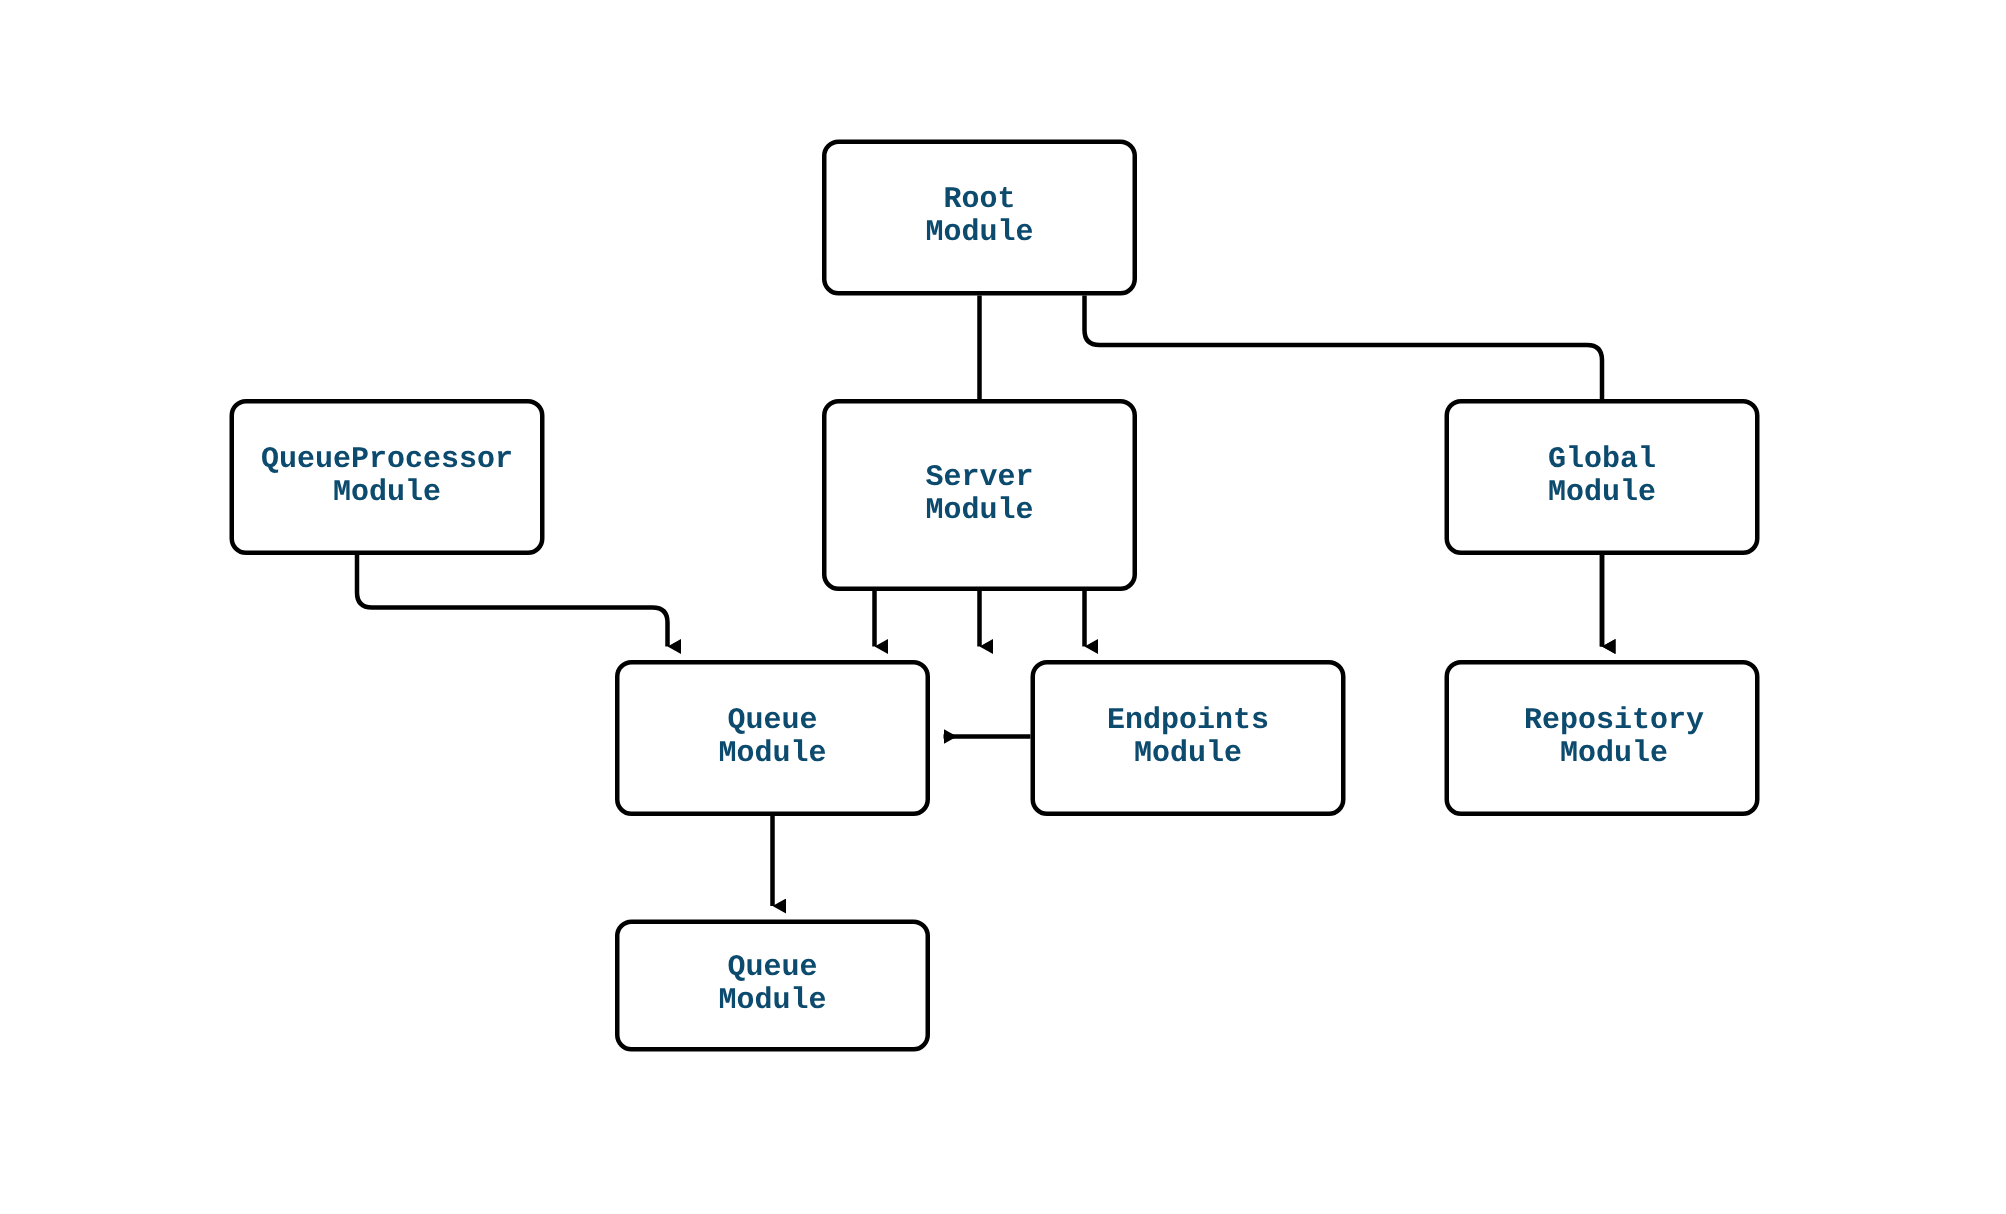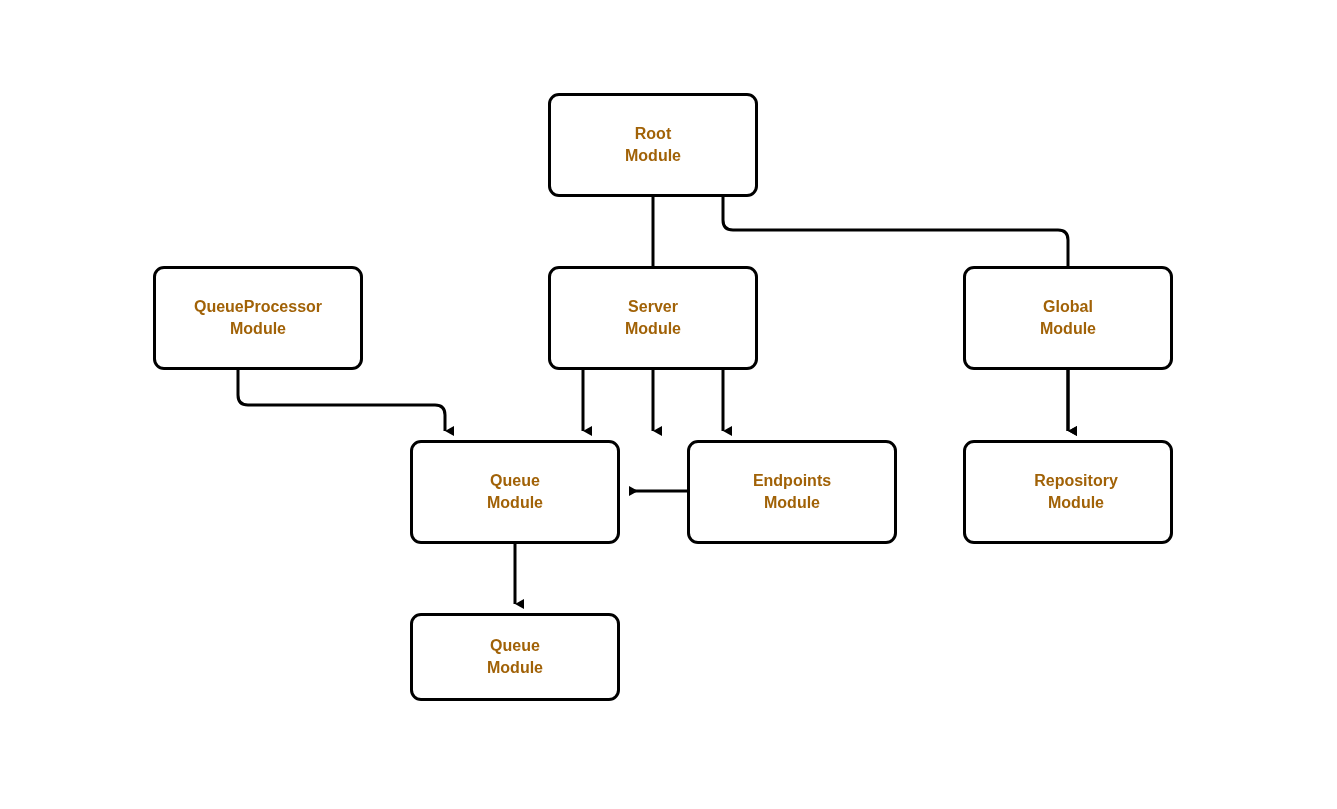--- a/index.html
+++ b/index.html
@@ -33,25 +33,25 @@
     background: #ffffff;
     border: 3px solid #000000;
     border-radius: 11px;
     display: flex;
     flex-direction: column;
     align-items: center;
     justify-content: center;
     z-index: 2;
   }
   .node-label {
-    font-family: Liberation Sans, sans-serif;
+    font-family: Liberation Mono, monospace;
     font-weight: bold;
-    font-size: 16px;
+    font-size: 20px;
     line-height: 22px;
-    color: #a16207;
+    color: #0c4a6e;
     text-align: center;
     white-space: pre;
     letter-spacing: 0px;
   }
 </style>
 </head>
 <body>
 
 <div id="diagram-canvas">
 
@@ -85,21 +85,21 @@
   <div class="node" style="left:548px; top:93px; width:210px; height:104px;">
     <div class="node-label">Root</div>
     <div class="node-label">Module</div>
   </div>
 
   <div class="node" style="left:133px; top:266px; width:210px; height:104px;margin-left:20px;">
     <div class="node-label">QueueProcessor</div>
     <div class="node-label">Module</div>
   </div>
 
-  <div class="node" style="left:548px; top:266px; width:210px; height:104px;">
+  <div class="node" style="left:548px; top:266px; width:210px; height:128px;">
     <div class="node-label">Server</div>
     <div class="node-label">Module</div>
   </div>
 
   <div class="node" style="left:963px; top:266px; width:210px; height:104px;">
     <div class="node-label">Global</div>
     <div class="node-label">Module</div>
   </div>
 
   <div class="node" style="left:410px; top:440px; width:210px; height:104px;">

